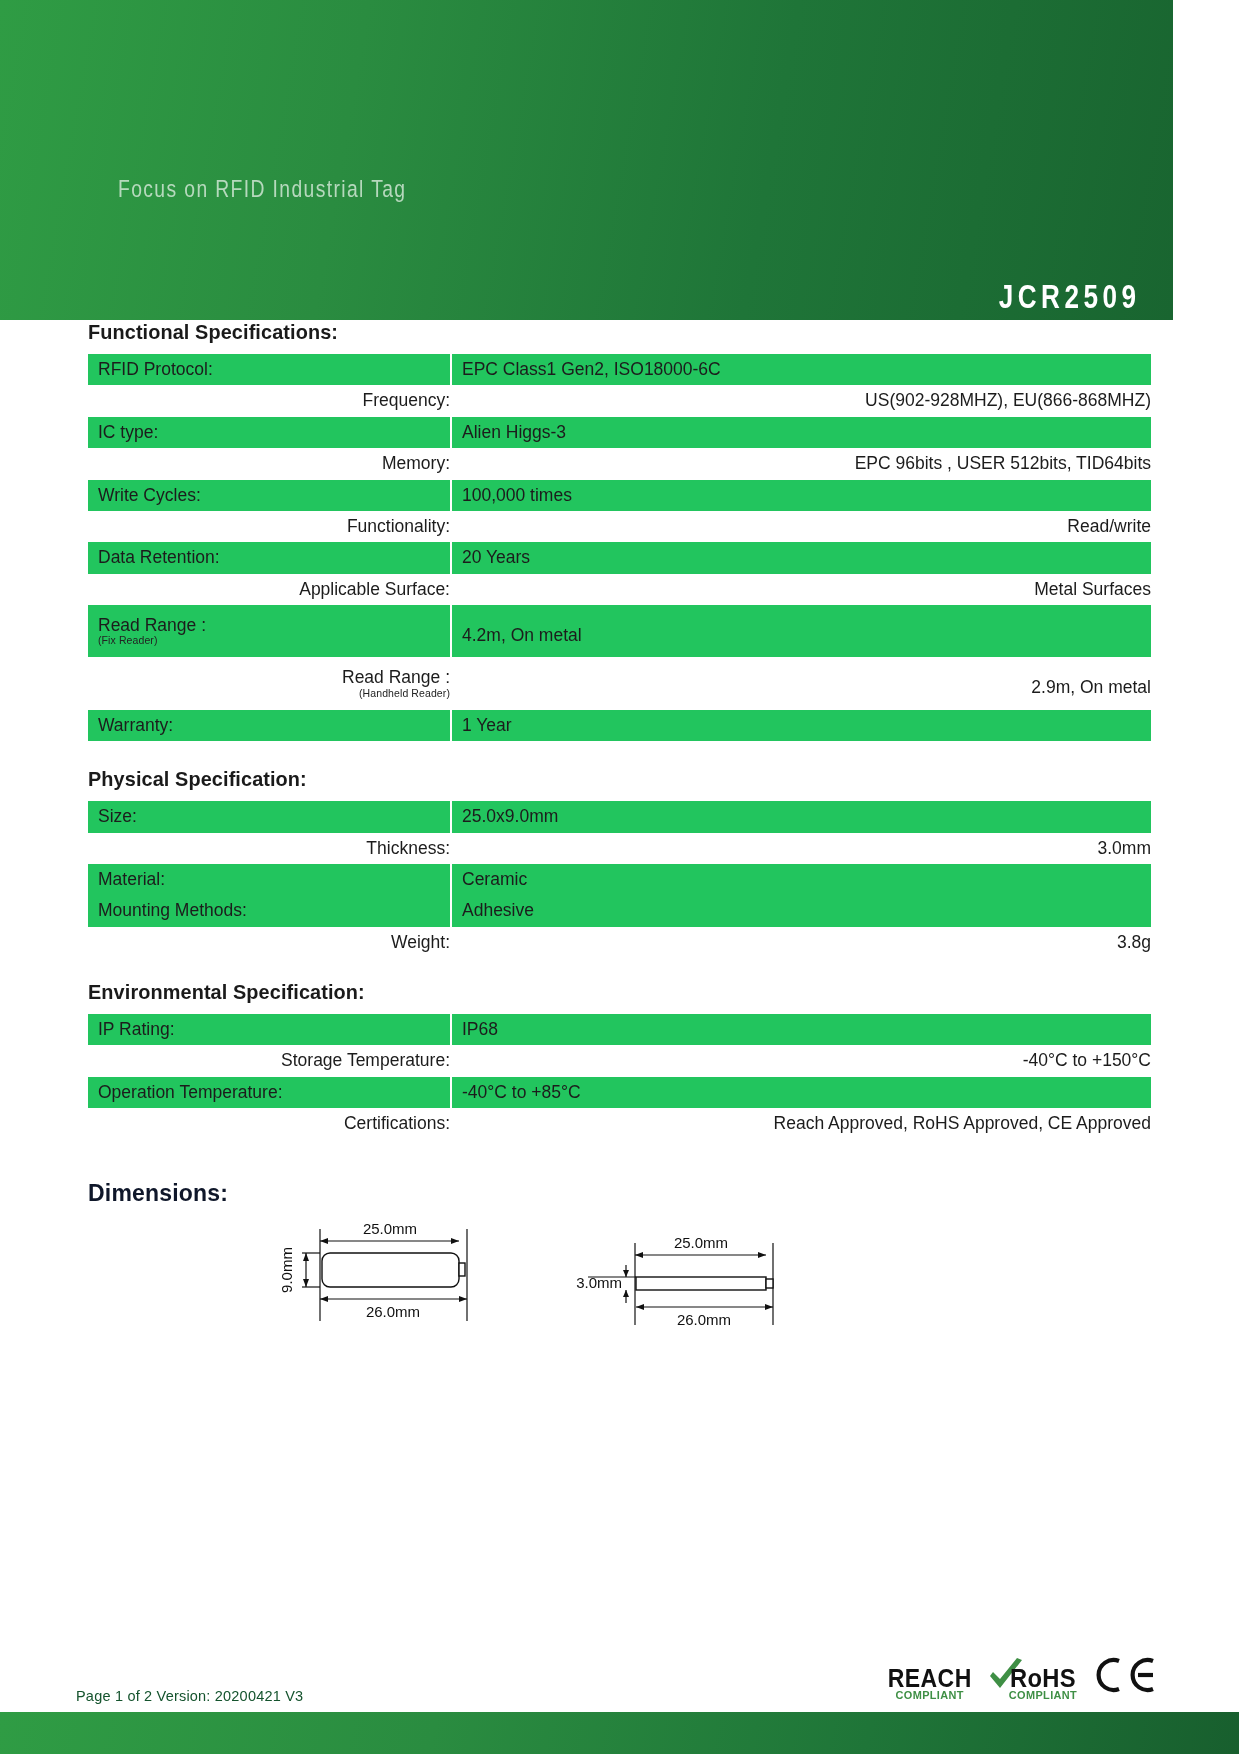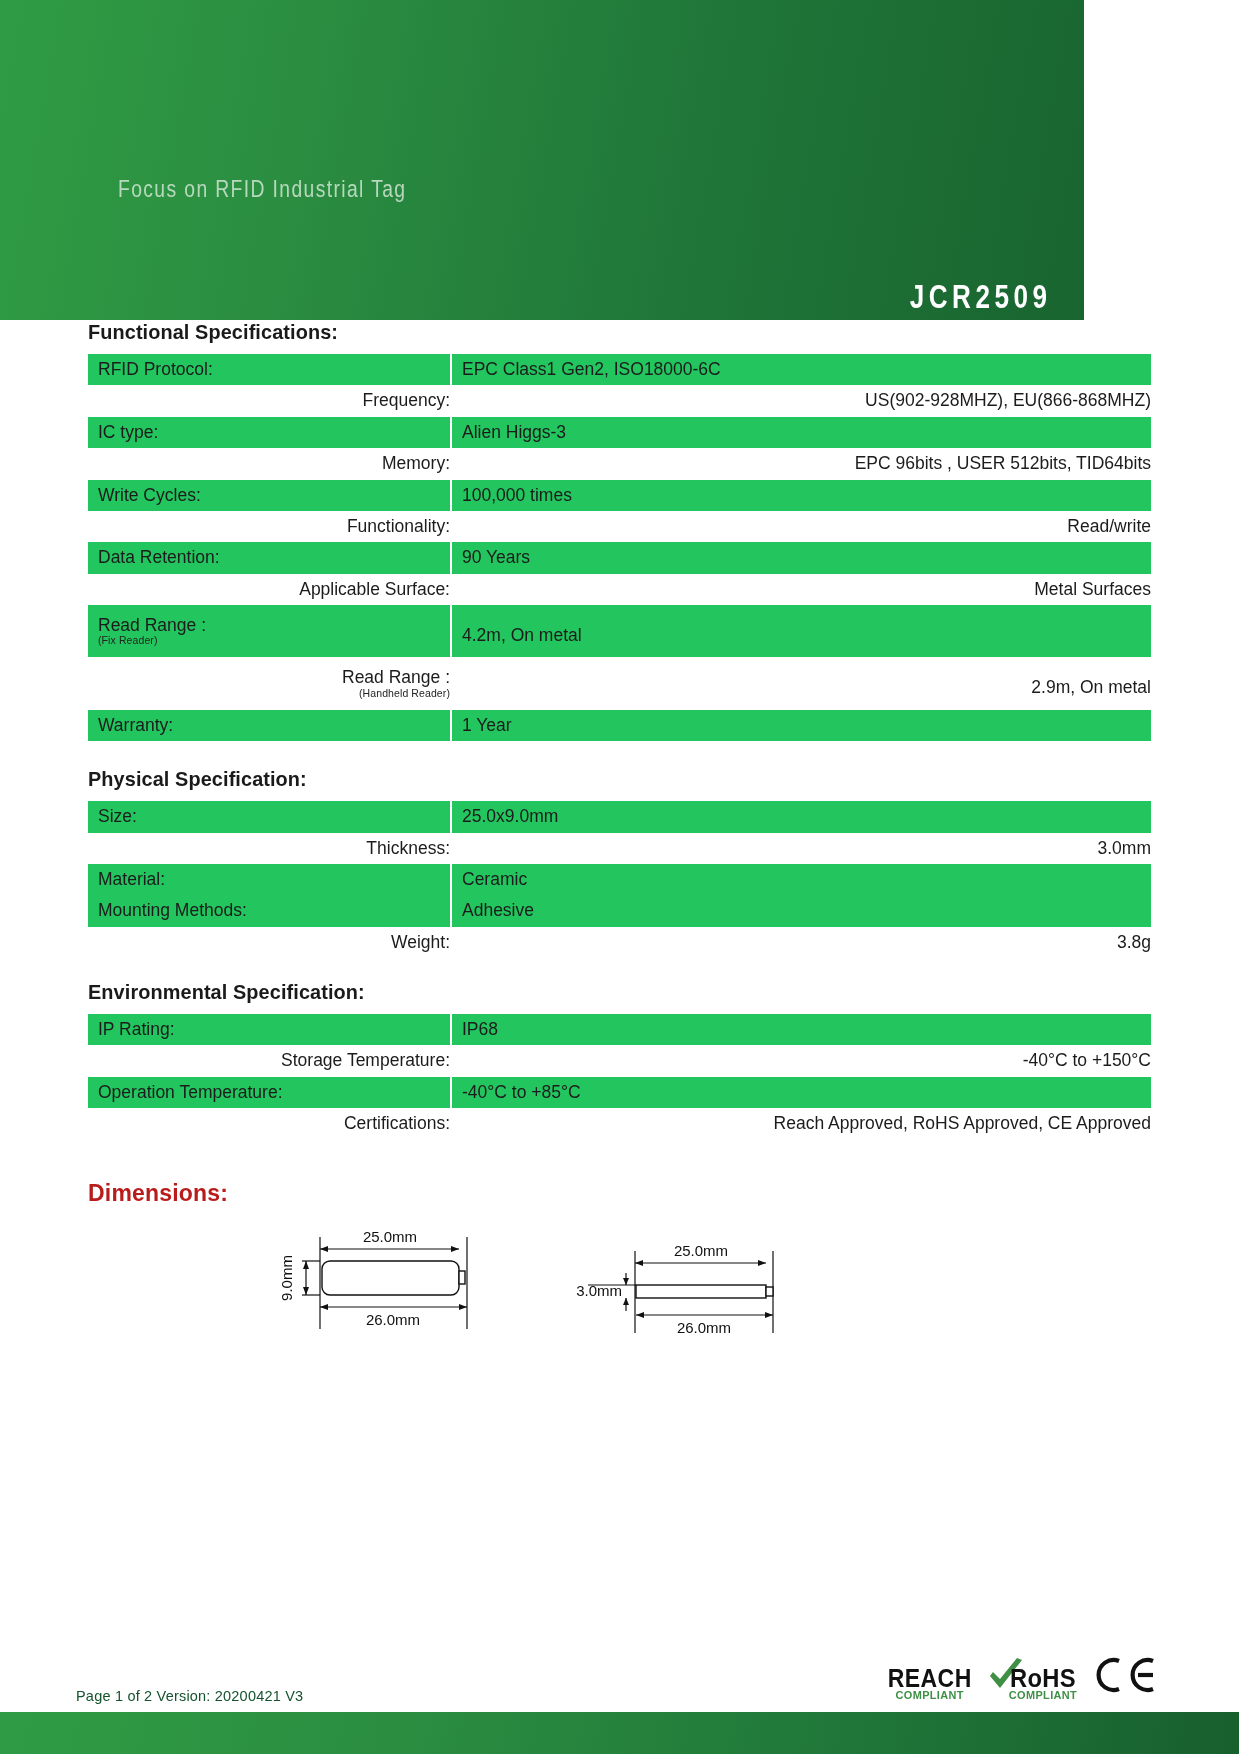--- a/index.html
+++ b/index.html
@@ -17,21 +17,21 @@
     height: 1754px;
     background: #ffffff;
     overflow: hidden;
   }
 
   
   .header {
     position: absolute;
     left: 0;
     top: 0;
-    width: 1084px;
+    width: 1173px;
     height: 320px;
     background: linear-gradient(100deg, #2f9c44 0%, #2a8c40 30%, #1f7538 65%, #196530 100%);
   }
   .header-tagline {
     position: absolute;
     left: 118px;
     top: 175px;
     font-size: 21px;
     letter-spacing: 1.5px;
     color: #cfe6d3;
@@ -127,22 +127,22 @@
     padding-top: 18px !important;
   }
 
   .gap-after-table { height: 26px; }
   .gap-small { height: 22px; }
 
   
   .dimensions-title {
     font-size: 23px;
     font-weight: bold;
-    color: #b91c1c;
-    margin: 0 0 16px 88px;
+    color: #0f172a;
+    margin: 0 0 8px 88px;
     letter-spacing: 0.2px;
   }
   .dim-area {
     position: relative;
     margin-top: 4px;
     height: 130px;
   }
   .dim-svg-1 {
     position: absolute;
     left: 262px;
@@ -313,21 +313,21 @@
         <tr class="shaded">
           <td class="cell-label">Write Cycles:</td>
           <td class="cell-value">100,000 times</td>
         </tr>
         <tr class="plain">
           <td class="cell-label">Functionality:</td>
           <td class="cell-value">Read/write</td>
         </tr>
         <tr class="shaded">
           <td class="cell-label">Data Retention:</td>
-          <td class="cell-value">90 Years</td>
+          <td class="cell-value">20 Years</td>
         </tr>
         <tr class="plain">
           <td class="cell-label">Applicable Surface:</td>
           <td class="cell-value">Metal Surfaces</td>
         </tr>
         <tr class="shaded tall">
           <td class="cell-label">
             <span>Read Range :</span>
             <span class="sub-note">(Fix Reader)</span>
           </td>

